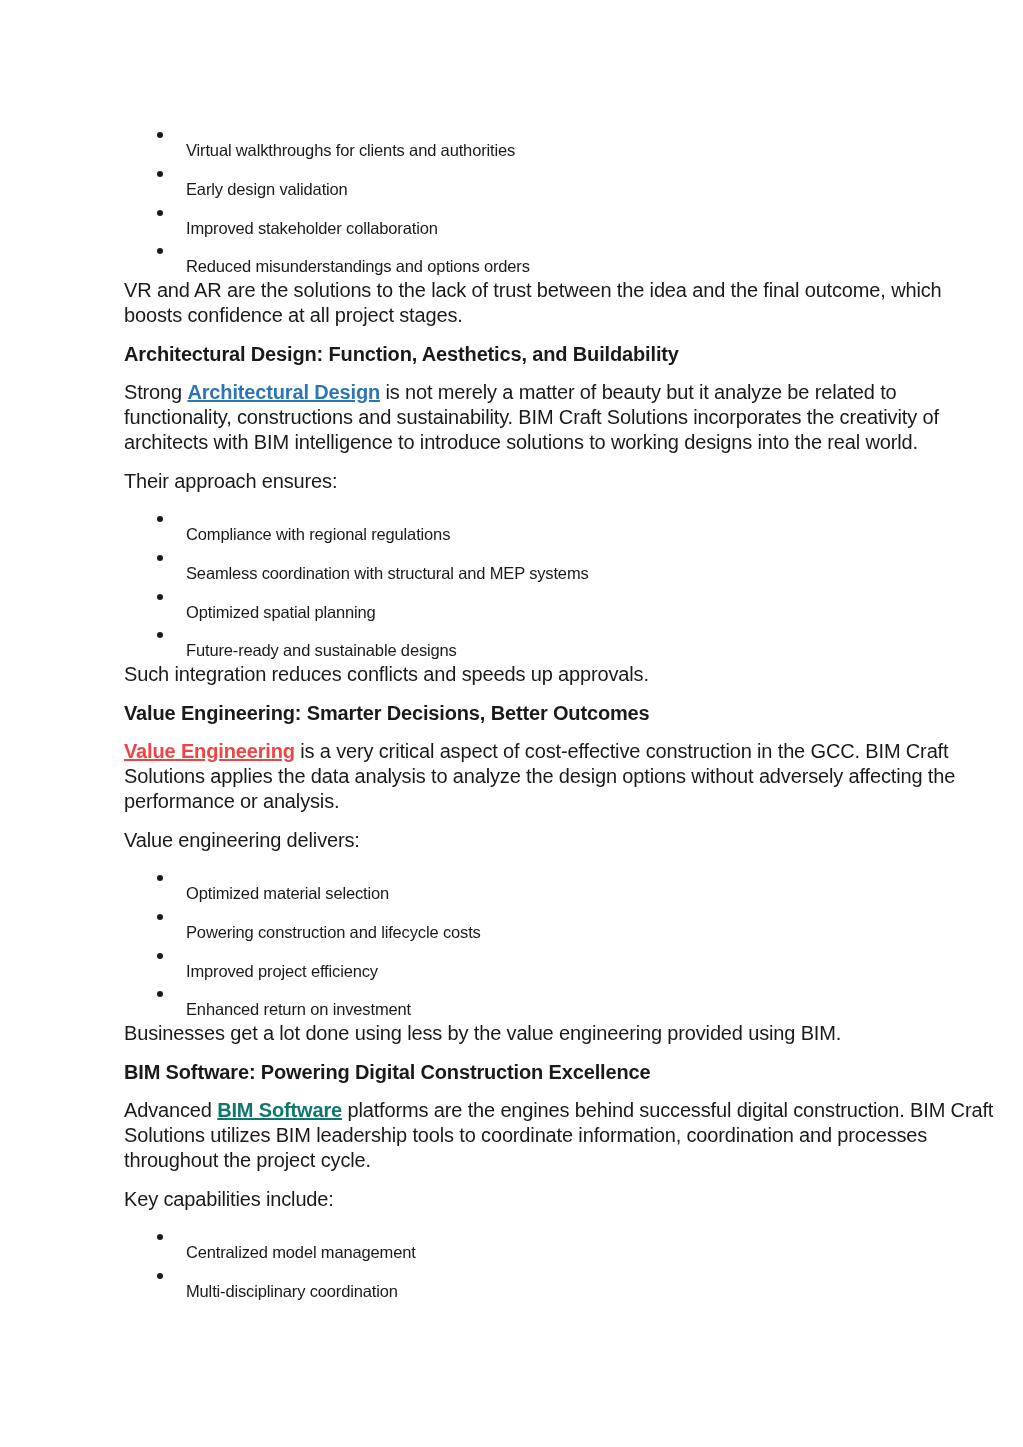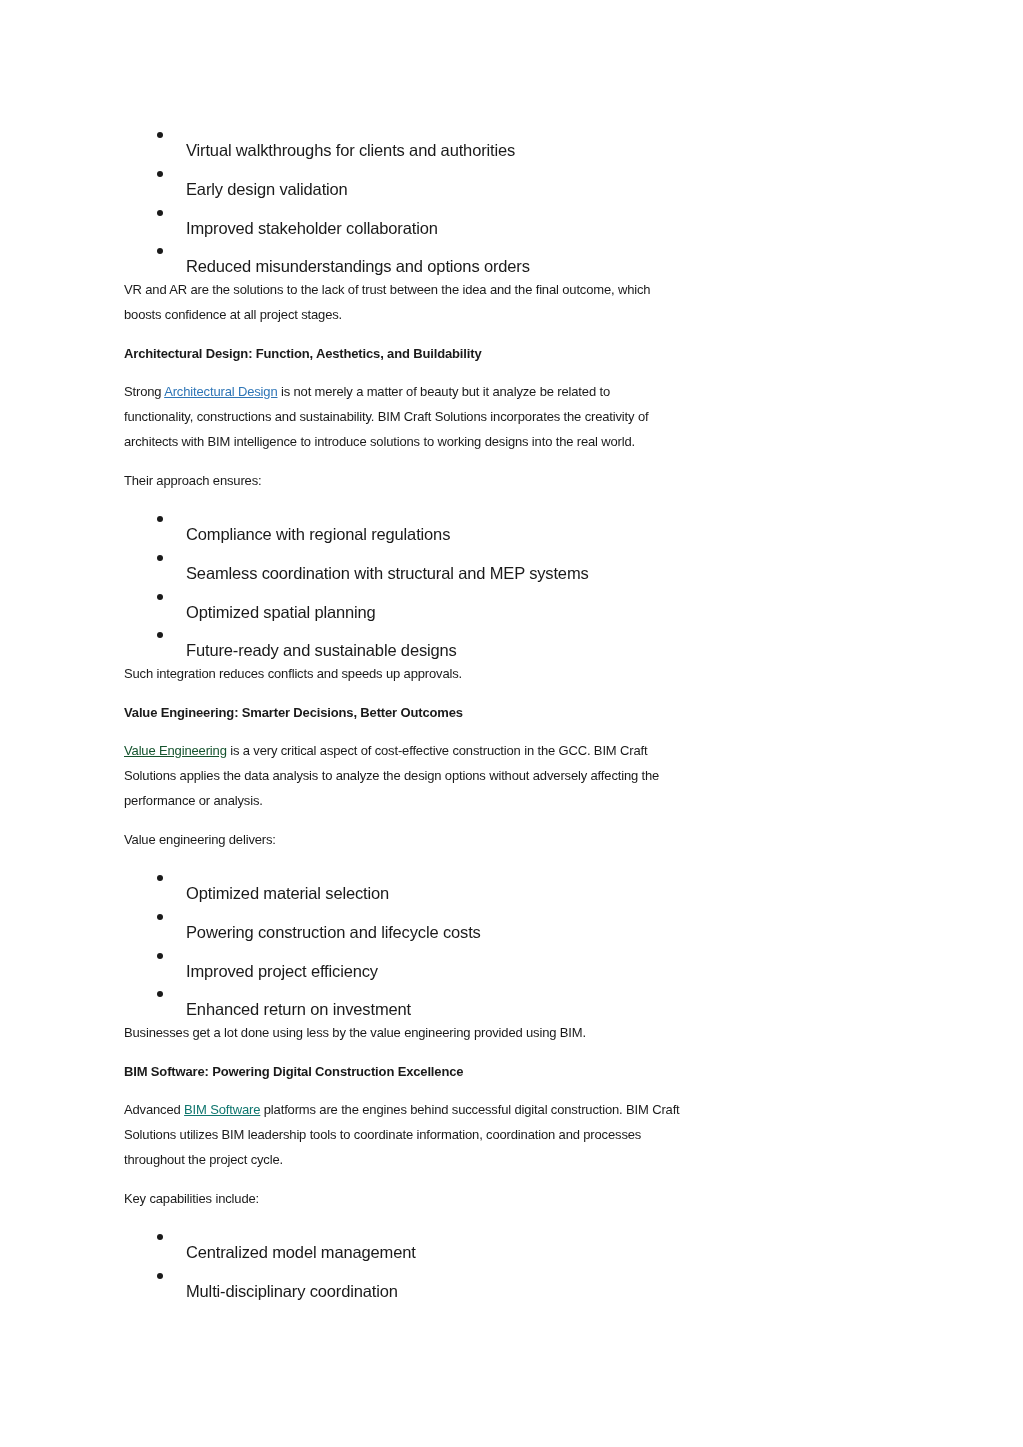--- a/index.html
+++ b/index.html
@@ -2,26 +2,26 @@
 <html><head>
 <meta charset="utf-8">
 <style>
   html, body { margin: 0; padding: 0; background: #ffffff; }
   body {
     width: 1023px; height: 1447px; position: relative; overflow: hidden;
     font-family: "Liberation Sans", "DejaVu Sans", sans-serif;
     color: #1a1a1a;
   }
   .page { position: absolute; left: 124px; top: 0; width: 780px; }
-  .line { position: absolute; left: 0; white-space: nowrap; font-size: 13px; line-height: 20px; letter-spacing: -0.15px; }
+  .line { position: absolute; left: 0; white-space: nowrap; font-size: 20px; line-height: 20px; letter-spacing: -0.15px; }
   .bullet { position: absolute; left: 0; white-space: nowrap; font-size: 16.5px; line-height: 20px; letter-spacing: -0.15px; }
   .bullet .dot { position: absolute; left: 33px; top: 7px; width: 6px; height: 6px; border-radius: 50%; background: #1a1a1a; }
   .bullet .txt { position: absolute; left: 62px; top: 15px; }
   .heading { font-weight: bold; }
-  a.link { color: #2e75b6; font-weight: normal; text-decoration: underline; text-align: right; }
+  a.link { color: #2e75b6; font-weight: bold; text-decoration: underline; text-align: right; }
 </style>
 </head>
 <body>
 
 <div class="page">
 
   <div class="bullet" style="top:125px">
       <span class="dot"></span>
       <span class="txt">Virtual walkthroughs for clients and authorities</span>
     </div>
@@ -60,21 +60,21 @@
       <span class="txt">Optimized spatial planning</span>
     </div>
   <div class="bullet" style="top:625px">
       <span class="dot"></span>
       <span class="txt">Future-ready and sustainable designs</span>
     </div>
 
   <div class="line" style="top:664px">Such integration reduces conflicts and speeds up approvals.</div>
 
   <div class="line heading" style="top:703px">Value Engineering: Smarter Decisions, Better Outcomes</div>
-  <div class="line" style="top:741px"><a class="link" href="#" style="color: #14532d; margin-top: 25px;">Value Engineering</a><span> is a very critical aspect of cost-effective construction in the GCC. BIM Craft</span></div>
+  <div class="line" style="top:741px"><a class="link" href="#" style="color: #ef4444; margin-top: 25px;">Value Engineering</a><span> is a very critical aspect of cost-effective construction in the GCC. BIM Craft</span></div>
   <div class="line" style="top:766px">Solutions applies the data analysis to analyze the design options without adversely affecting the</div>
   <div class="line" style="top:791px">performance or analysis.</div>
   <div class="line" style="top:830px">Value engineering delivers:</div>
 
   <div class="bullet" style="top:868px">
       <span class="dot"></span>
       <span class="txt">Optimized material selection</span>
     </div>
   <div class="bullet" style="top:907px">
       <span class="dot"></span>

